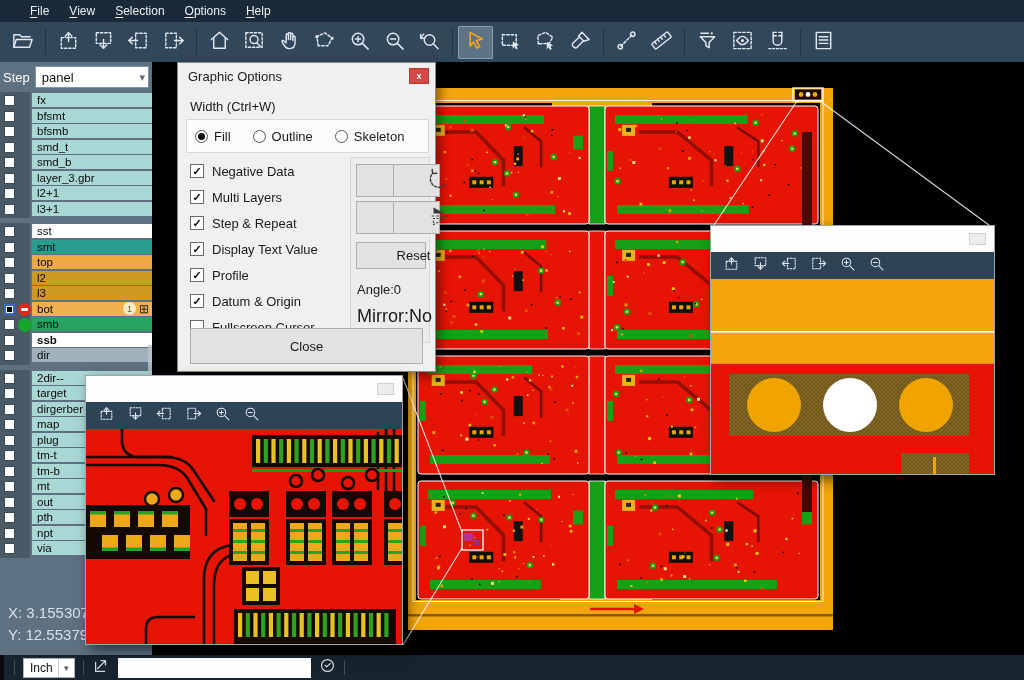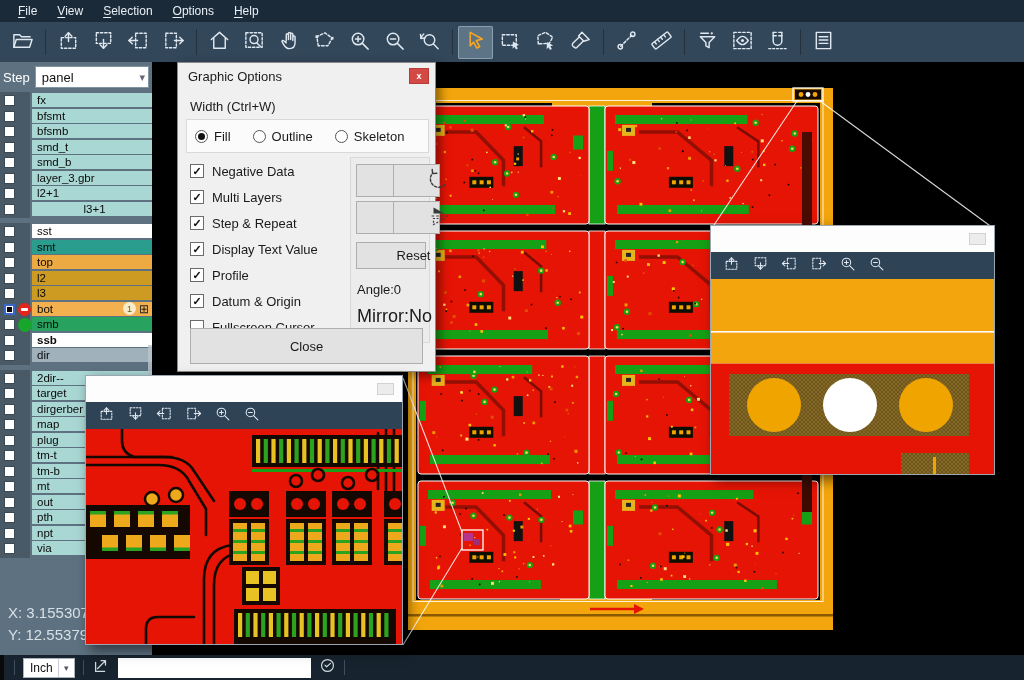--- a/index.html
+++ b/index.html
@@ -2,21 +2,21 @@
 <html><head>
 <meta charset="utf-8">
 <style>
   * { margin:0; padding:0; box-sizing:border-box; }
   html,body { width:1024px; height:680px; overflow:hidden; background:#000; }
   .app { position:relative; width:1024px; height:680px; background:#0a0a0a;
          font-family:"Liberation Sans", sans-serif; user-select:none; }
 
   
   .menubar { position:absolute; top:0; left:0; right:0; height:22px; background:#1b2a38;
-             display:flex; align-items:center; padding-left:8px; z-index:10; }
+             display:flex; align-items:center; padding-left:20px; z-index:10; }
   .menu-item { color:#e9eff5; font-size:12px; padding:3px 10px; cursor:default; }
   .menu-item u { text-decoration:underline; text-underline-offset:2px; }
 
   
   .toolbar { position:absolute; top:22px; left:0; right:0; height:40px; background:#33475a;
              display:flex; align-items:center; padding-left:5px; z-index:10; }
   .tb-btn { width:35px; height:33px; display:flex; align-items:center; justify-content:center;
             border-radius:2px; flex:0 0 auto; }
   .tb-btn.selected { background:#5d7386; box-shadow:inset 0 0 0 1px #8aa0b2; }
   .tb-sep { width:1px; height:26px; background:#243240; margin:0 5px; flex:0 0 auto; }
@@ -327,21 +327,21 @@
             </div>
           </div>
           <div class="layer-row">
             <div class="row-check"></div>
             <div class="layer-label" style="background: rgb(169, 215, 212);">
               <span class="lbl-text">l2+1</span>
             </div>
           </div>
           <div class="layer-row">
             <div class="row-check"></div>
-            <div class="layer-label" style="background: rgb(169, 215, 212); text-align: center;">
+            <div class="layer-label" style="background: rgb(169, 215, 212);">
               <span class="lbl-text">l3+1</span>
             </div>
           </div>
         </div>
         <div class="group-gap"></div>
         <div class="layer-group">
           <div class="layer-row">
             <div class="row-check"></div>
             <div class="layer-label" style="background: rgb(255, 255, 255);">
               <span class="lbl-text">sst</span>

